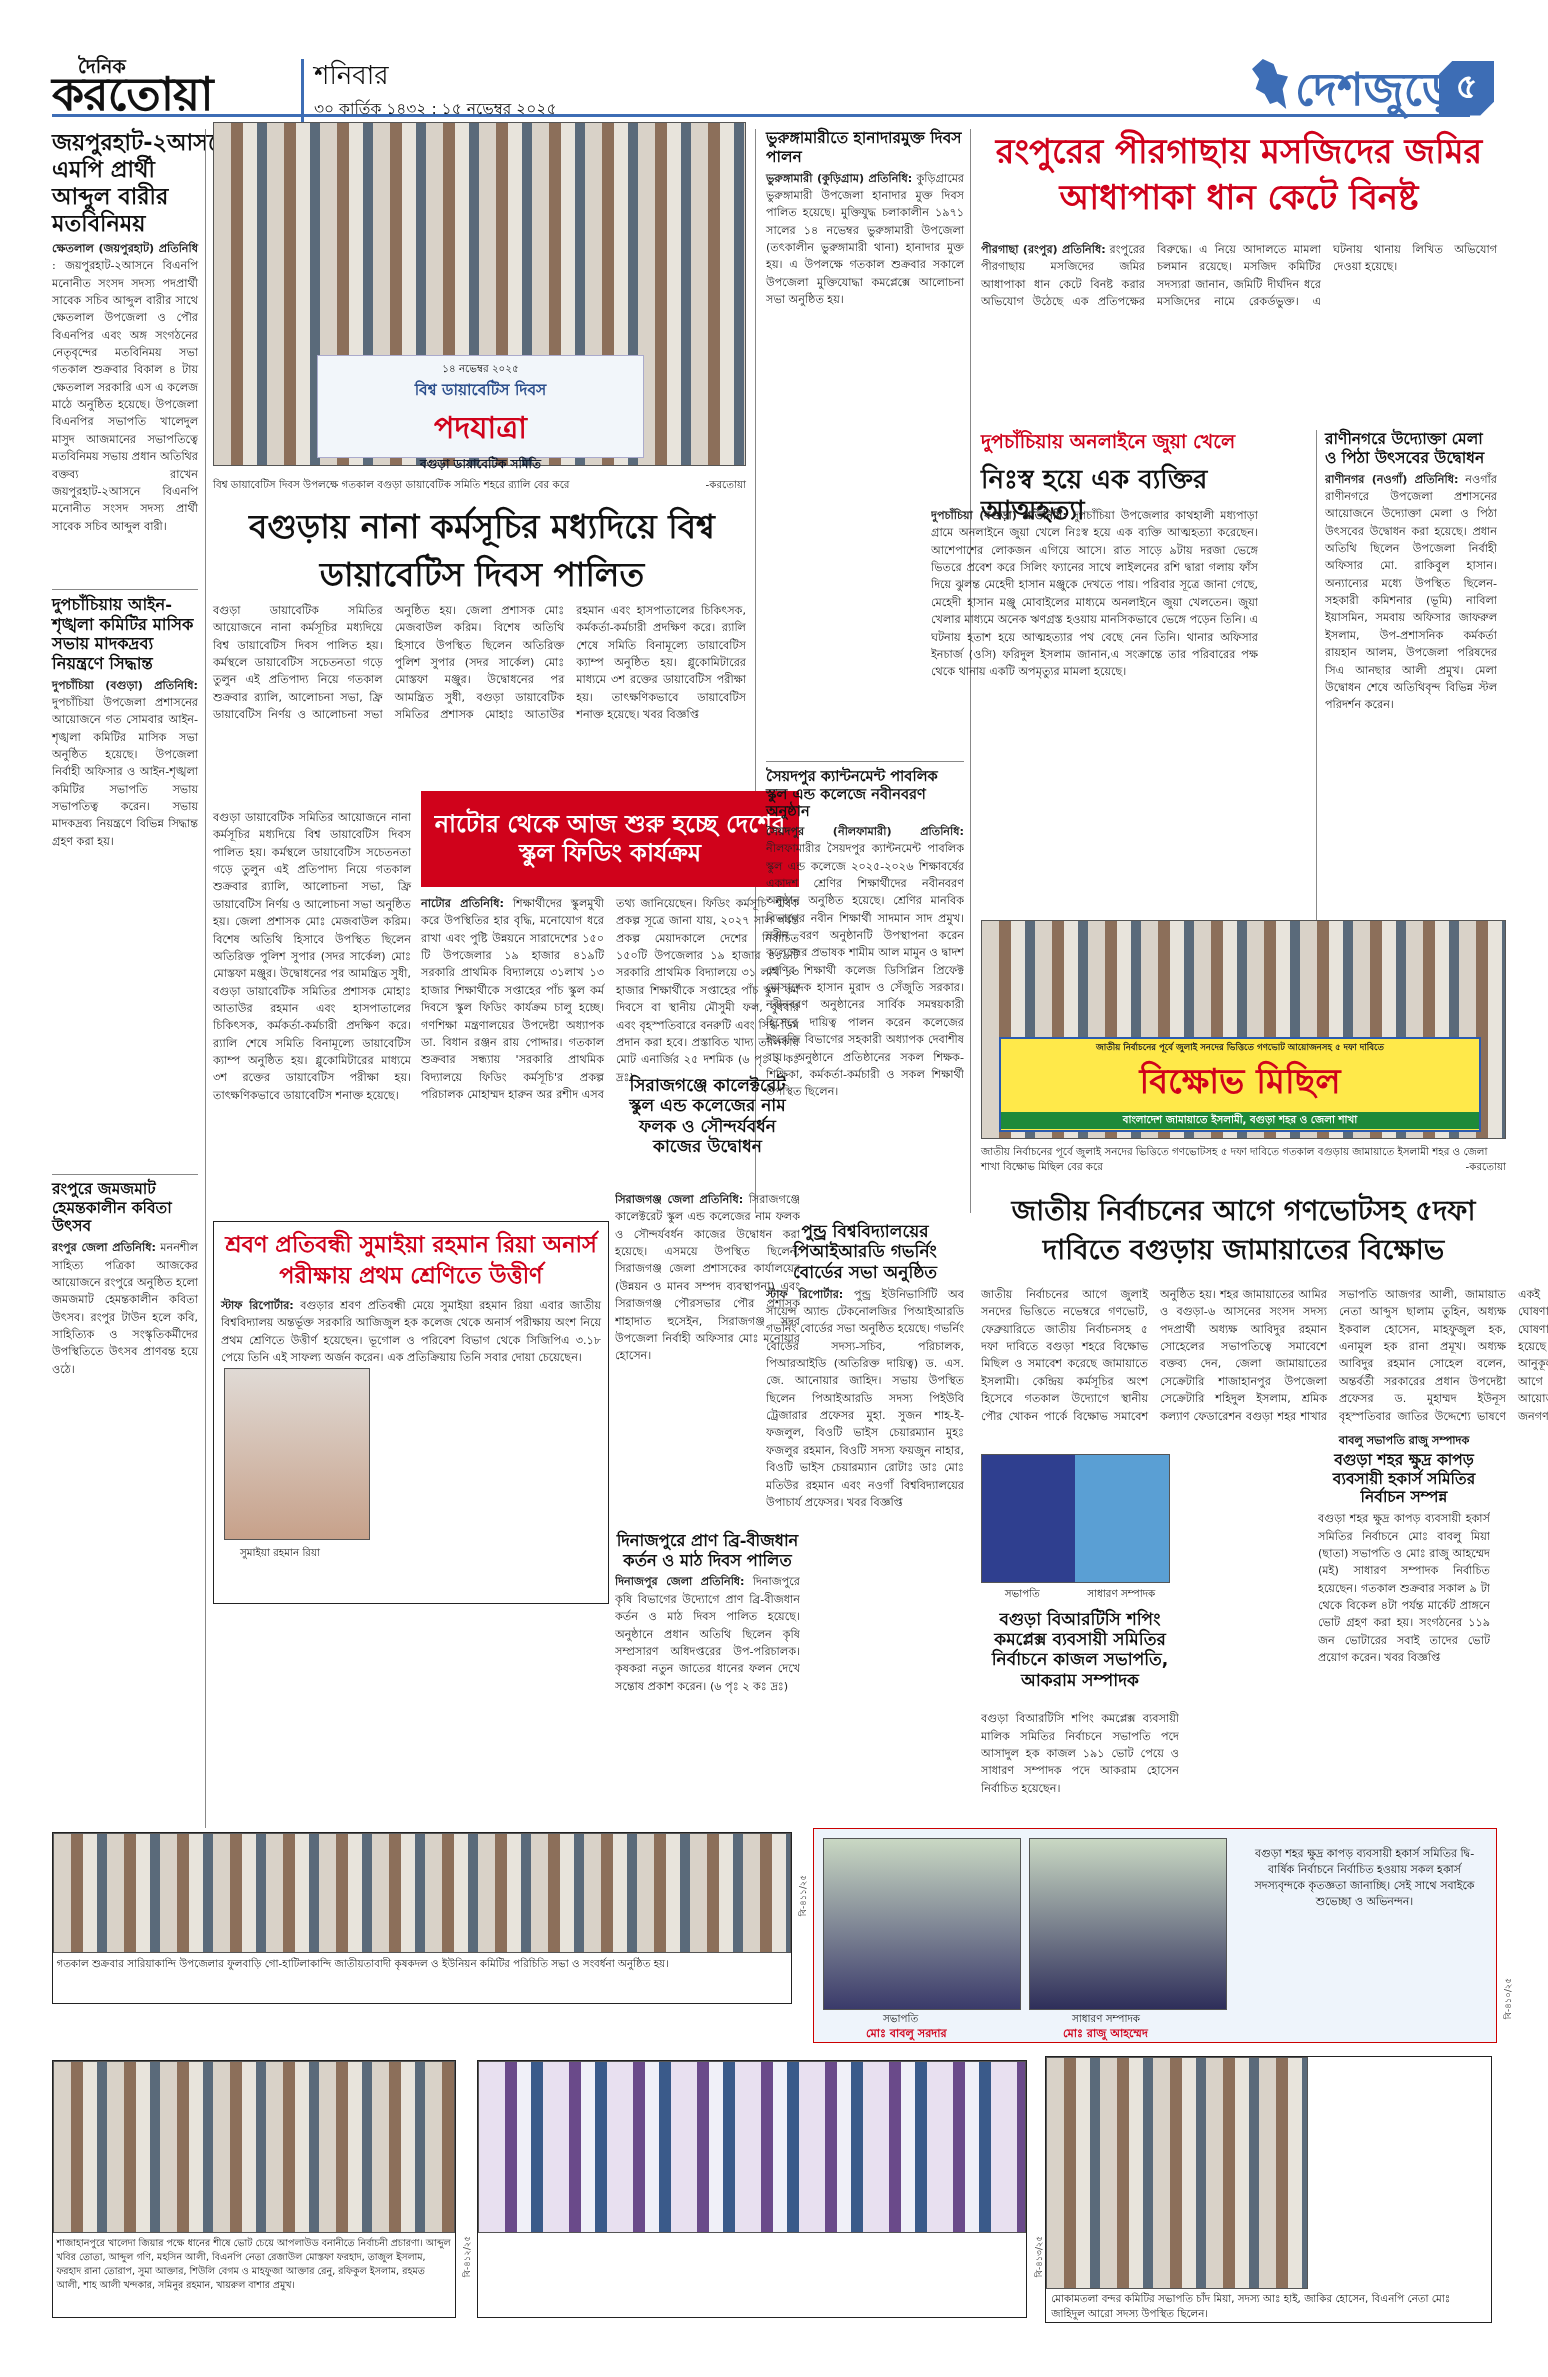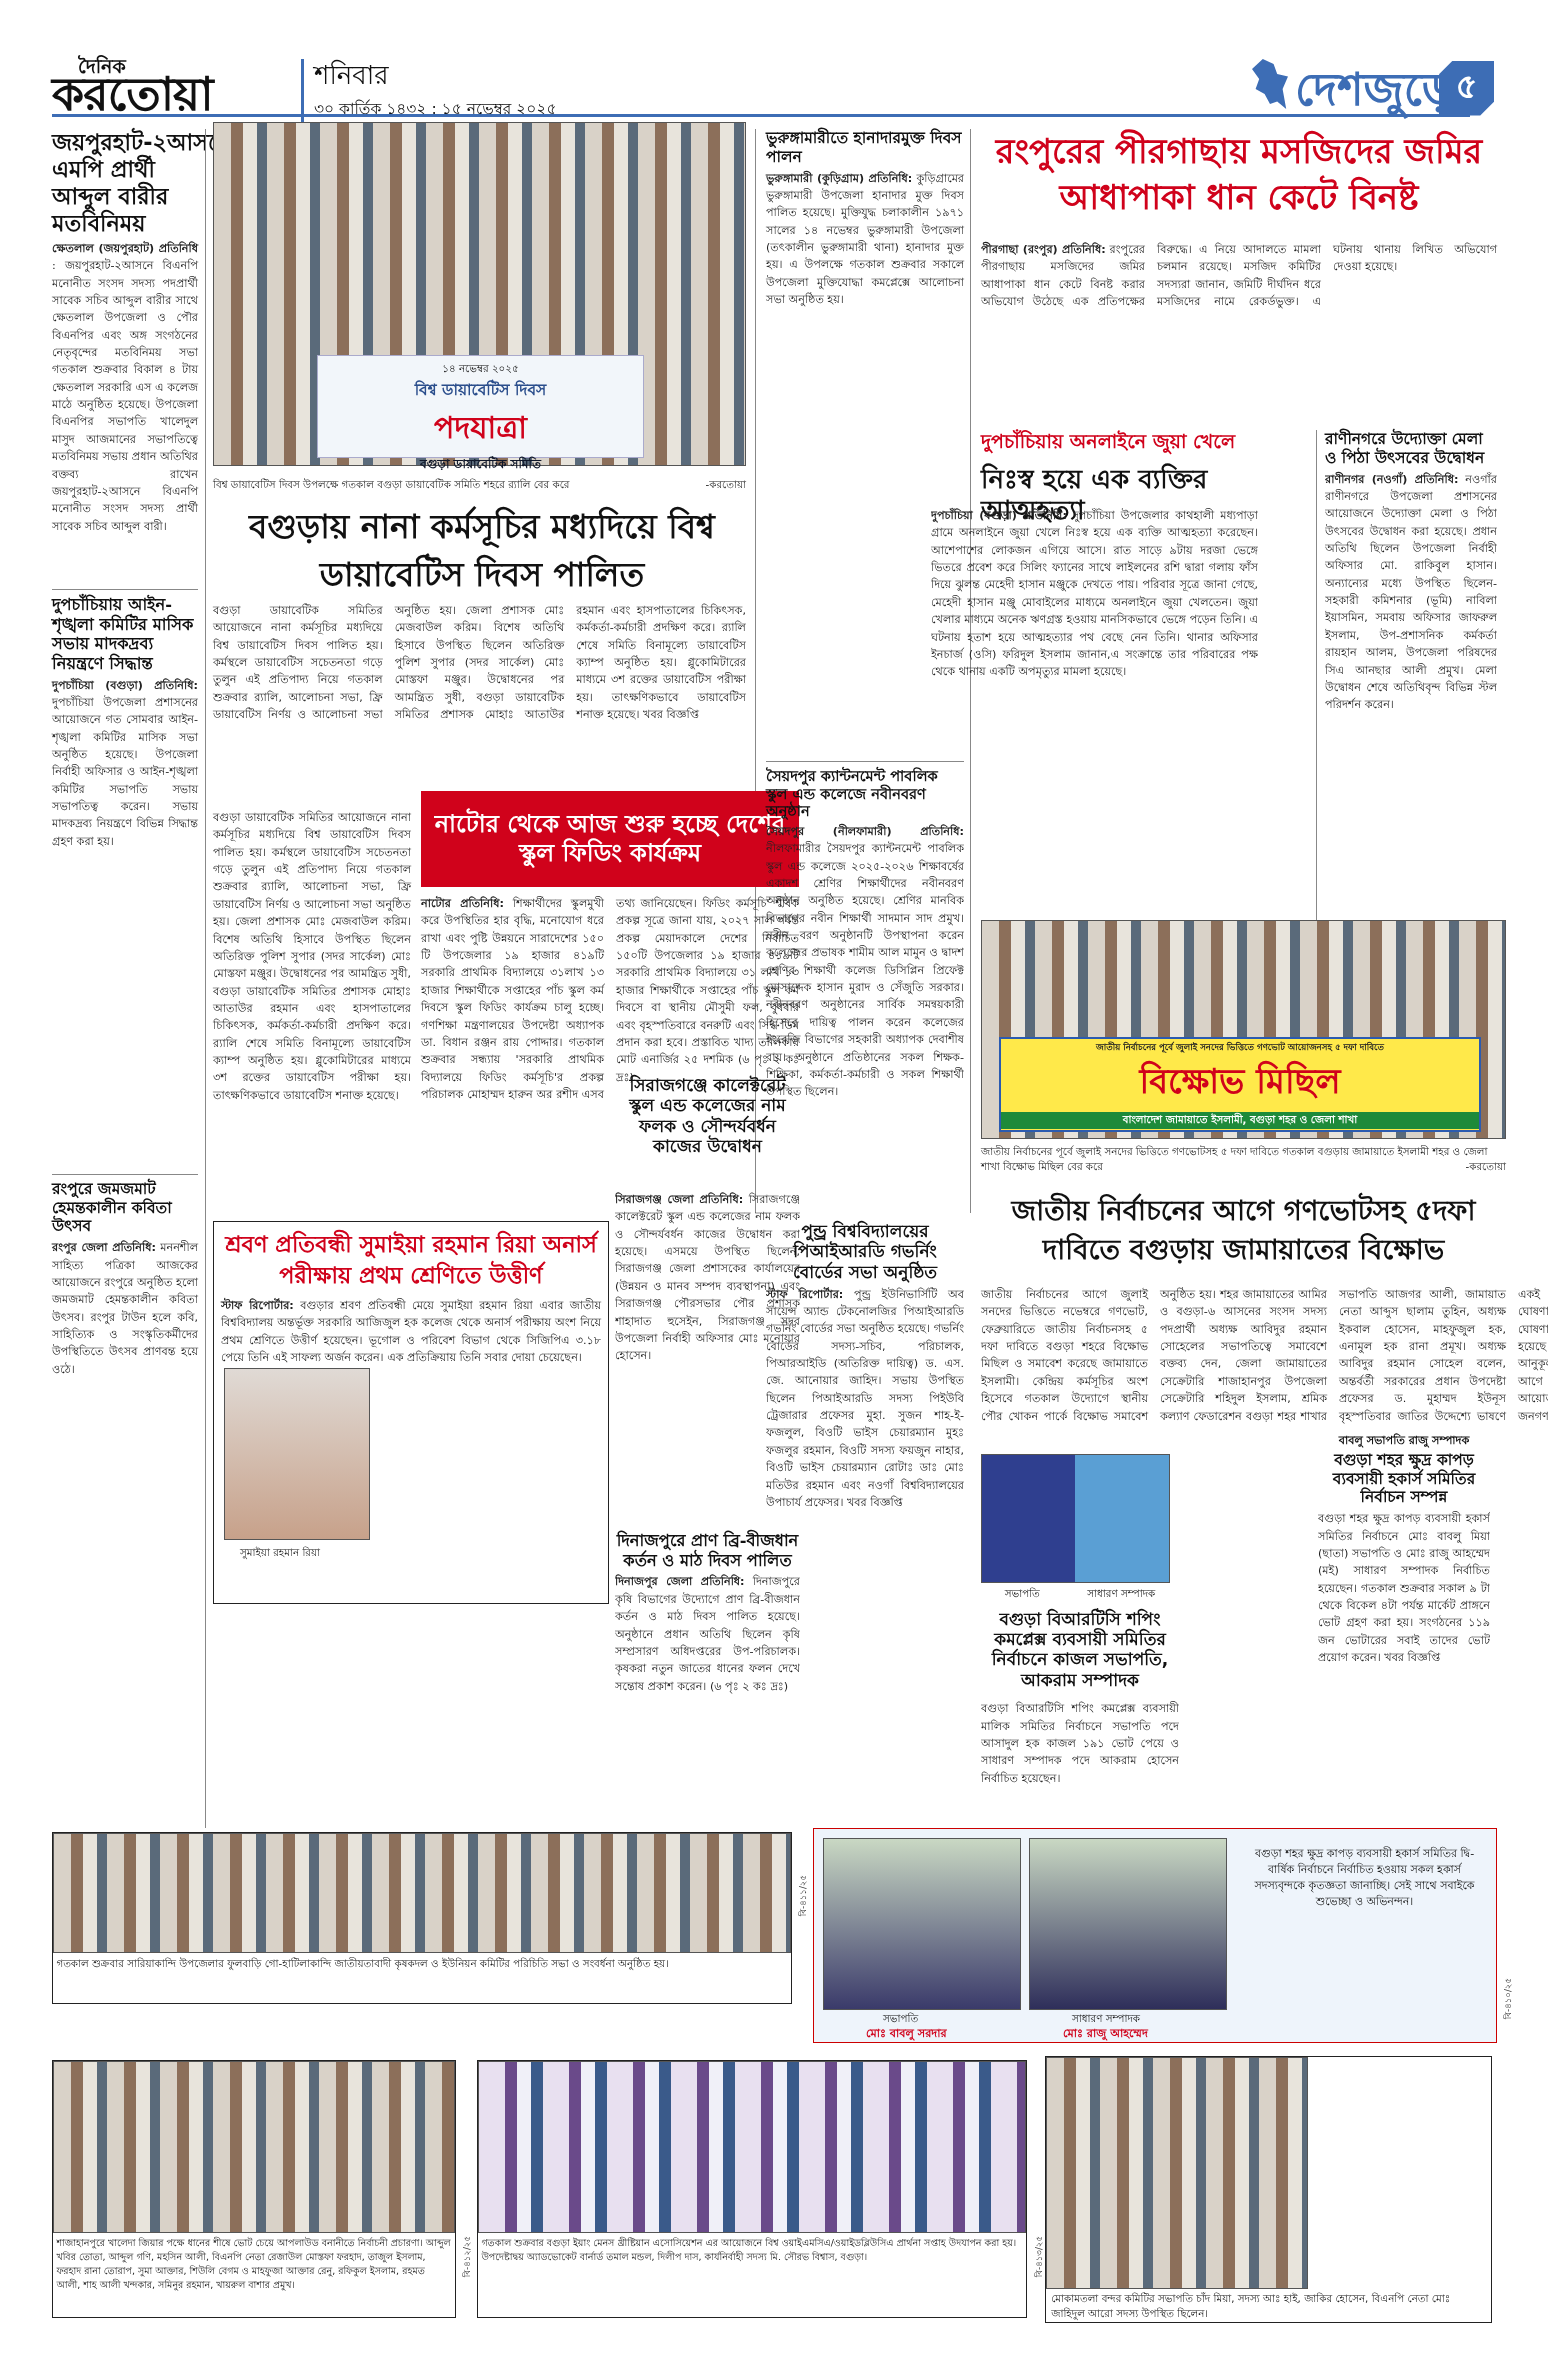--- a/index.html
+++ b/index.html
@@ -153,21 +153,21 @@
   <div class="body-txt" style="margin-top:3.4px;height:249px;overflow:hidden;"><b>দিনাজপুর জেলা প্রতিনিধি:</b> <span>দিনাজপুরে কৃষি বিভাগের উদ্যোগে প্রাণ ব্রি-বীজধান কর্তন ও মাঠ দিবস পালিত হয়েছে। অনুষ্ঠানে প্রধান অতিথি ছিলেন কৃষি সম্প্রসারণ অধিদপ্তরের উপ-পরিচালক। কৃষকরা নতুন জাতের ধানের ফলন দেখে সন্তোষ প্রকাশ করেন।</span> <span>(৬ পৃঃ ২ কঃ দ্রঃ)</span></div>
 </div>
 
 <div class="abs" style="left:981px;top:1454px;width:198px;">
   <div class="photo" style="width:189px;height:129px;background:linear-gradient(90deg,#2f3f8f 50%,#5a9fd4 50%);"></div>
   <div style="display:flex;justify-content:space-around;font-size:10.3px;margin-top:3.4px;">
     <span>সভাপতি</span>
     <span>সাধারণ সম্পাদক</span>
   </div>
   <div class="hl" style="font-size:17px;text-align:center;margin-top:5.2px;">বগুড়া বিআরটিসি শপিং কমপ্লেক্স ব্যবসায়ী সমিতির নির্বাচনে কাজল সভাপতি, আকরাম সম্পাদক</div>
-  <div class="body-txt" style="margin-top:10px;height:172px;overflow:hidden;"><span>বগুড়া বিআরটিসি শপিং কমপ্লেক্স ব্যবসায়ী মালিক সমিতির নির্বাচনে সভাপতি পদে আসাদুল হক কাজল ১৯১ ভোট পেয়ে ও সাধারণ সম্পাদক পদে আকরাম হোসেন নির্বাচিত হয়েছেন।</span></div>
+  <div class="body-txt" style="margin-top:20px;height:172px;overflow:hidden;"><span>বগুড়া বিআরটিসি শপিং কমপ্লেক্স ব্যবসায়ী মালিক সমিতির নির্বাচনে সভাপতি পদে আসাদুল হক কাজল ১৯১ ভোট পেয়ে ও সাধারণ সম্পাদক পদে আকরাম হোসেন নির্বাচিত হয়েছেন।</span></div>
 </div>
 
 <div class="abs" style="left:1318px;top:1432px;width:172px;">
   <div style="font-size:11.2px;font-weight:bold;text-align:center;">বাবলু সভাপতি রাজু সম্পাদক</div>
   <div class="hl" style="font-size:15.5px;text-align:center;">বগুড়া শহর ক্ষুদ্র কাপড় ব্যবসায়ী হকার্স সমিতির নির্বাচন সম্পন্ন</div>
   <div class="body-txt" style="margin-top:3.4px;height:249px;overflow:hidden;"><span>বগুড়া শহর ক্ষুদ্র কাপড় ব্যবসায়ী হকার্স সমিতির নির্বাচনে মোঃ বাবলু মিয়া (ছাতা) সভাপতি ও মোঃ রাজু আহম্মেদ (মই) সাধারণ সম্পাদক নির্বাচিত হয়েছেন। গতকাল শুক্রবার সকাল ৯ টা থেকে বিকেল ৪টা পর্যন্ত মার্কেট প্রাঙ্গনে ভোট গ্রহণ করা হয়। সংগঠনের ১১৯ জন ভোটারের সবাই তাদের ভোট প্রয়োগ করেন।</span> <span>খবর বিজ্ঞপ্তি</span></div>
 </div>
 
 <div class="abs boxed" style="left:52px;top:1832px;width:740px;height:172px;">
   <div class="photo crowd" style="width:100%;height:120px;"></div>
@@ -187,21 +187,20 @@
 <div class="abs adcode" style="left:1501px;top:1978px;">বি-৪১০/২৫</div>
 
 <div class="abs boxed" style="left:52px;top:2060px;width:404px;height:258px;">
   <div class="photo crowd" style="width:100%;height:172px;"></div>
   <div class="caption" style="padding:3.4px;font-size:9.5px;">শাজাহানপুরে খালেদা জিয়ার পক্ষে ধানের শীষে ভোট চেয়ে আপলাউড বনানীতে নির্বাচনী প্রচারণা। আব্দুল খবির তোতা, আব্দুল গণি, মহসিন আলী, বিএনপি নেতা রেজাউল মোস্তফা ফরহাদ, তাজুল ইসলাম, ফরহাদ রানা তোরাপ, সুমা আক্তার, শিউলি বেগম ও মাহফুজা আক্তার রেনু, রফিকুল ইসলাম, রহমত আলী, শাহ আলী খন্দকার, সমিনুর রহমান, খায়রুল বাশার প্রমুখ।</div>
 </div>
 <div class="abs adcode" style="left:460px;top:2236px;">বি-৪১২/২৫</div>
 
 <div class="abs boxed" style="left:477px;top:2060px;width:550px;height:258px;">
   <div class="photo" style="width:100%;height:172px;background:repeating-linear-gradient(90deg,#e8e0f0 0 26px,#6a4a8a 26px 38px,#f0f0f8 38px 52px,#3a5a8a 52px 64px);"></div>
-  <div class="caption" style="padding:3.4px;font-size:9.5px;">গতকাল শুক্রবার বগুড়া ইয়াং মেনস খ্রীষ্টিয়ান এসোসিয়েশন এর আয়োজনে বিশ্ব ওয়াইএমসিএ/ওয়াইডব্লিউসিএ প্রার্থনা সপ্তাহ উদযাপন করা হয়। উপদেষ্টাদ্বয় অ্যাডভোকেট বার্নার্ড তমাল মন্ডল, দিলীপ দাস, কার্যনির্বাহী সদস্য মি. সৌরভ বিশ্বাস, বগুড়া।</div>
 </div>
 <div class="abs adcode" style="left:1032px;top:2236px;">বি-৪১৩/২৫</div>
 
 <div class="abs boxed" style="left:1045px;top:2056px;width:447px;height:267px;">
   <div class="abs photo crowd" style="left:0;top:0;width:262px;height:232px;"></div>
   <div class="abs caption" style="left:5.2px;top:234px;width:434px;">মোকামতলা বন্দর কমিটির সভাপতি চাঁদ মিয়া, সদস্য আঃ হাই, জাকির হোসেন, বিএনপি নেতা মোঃ জাহিদুল আরো সদস্য উপস্থিত ছিলেন।</div>
 </div>
 
 
 </body></html>

